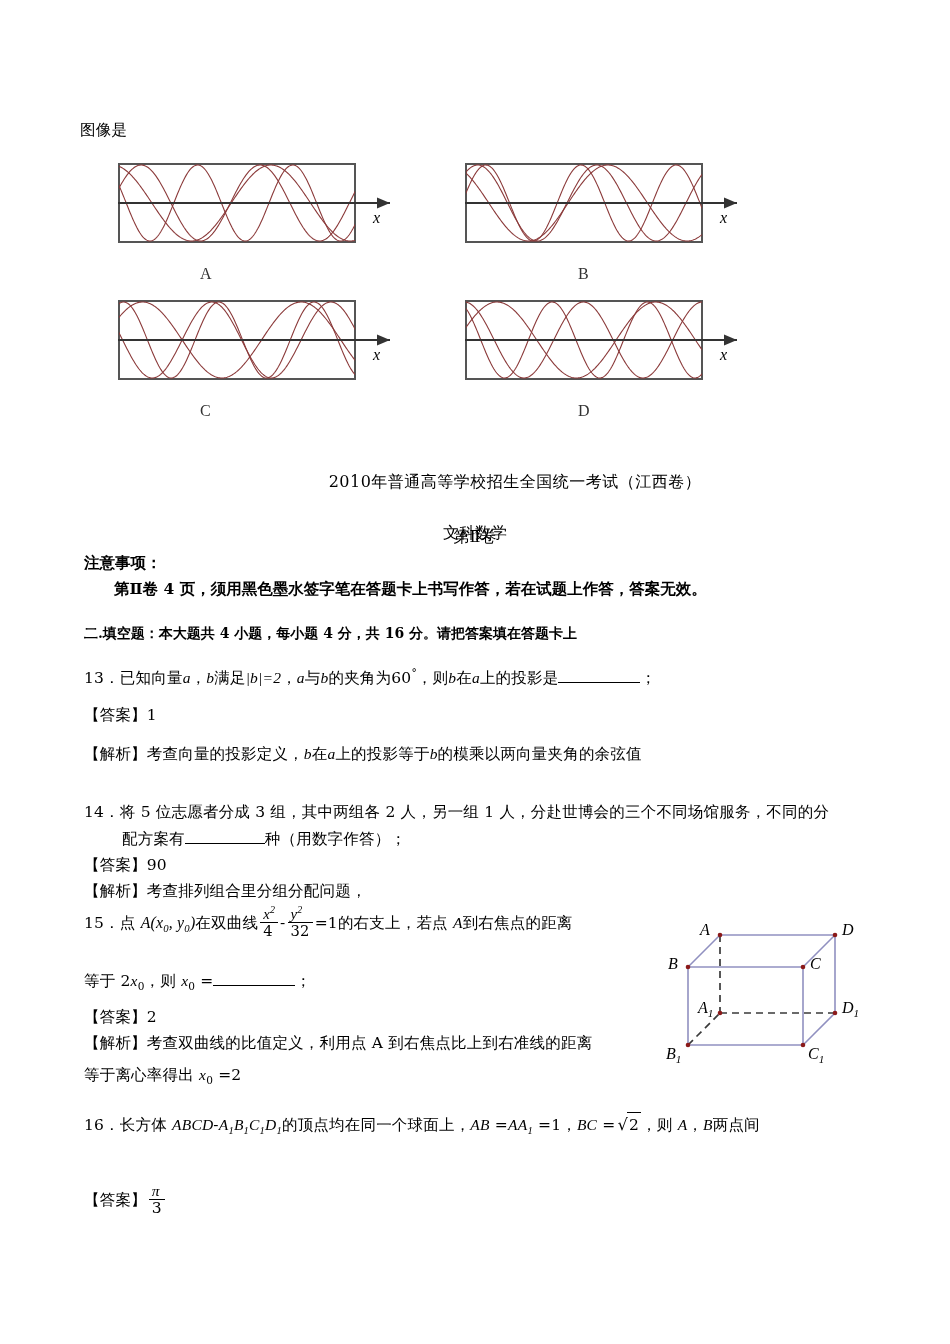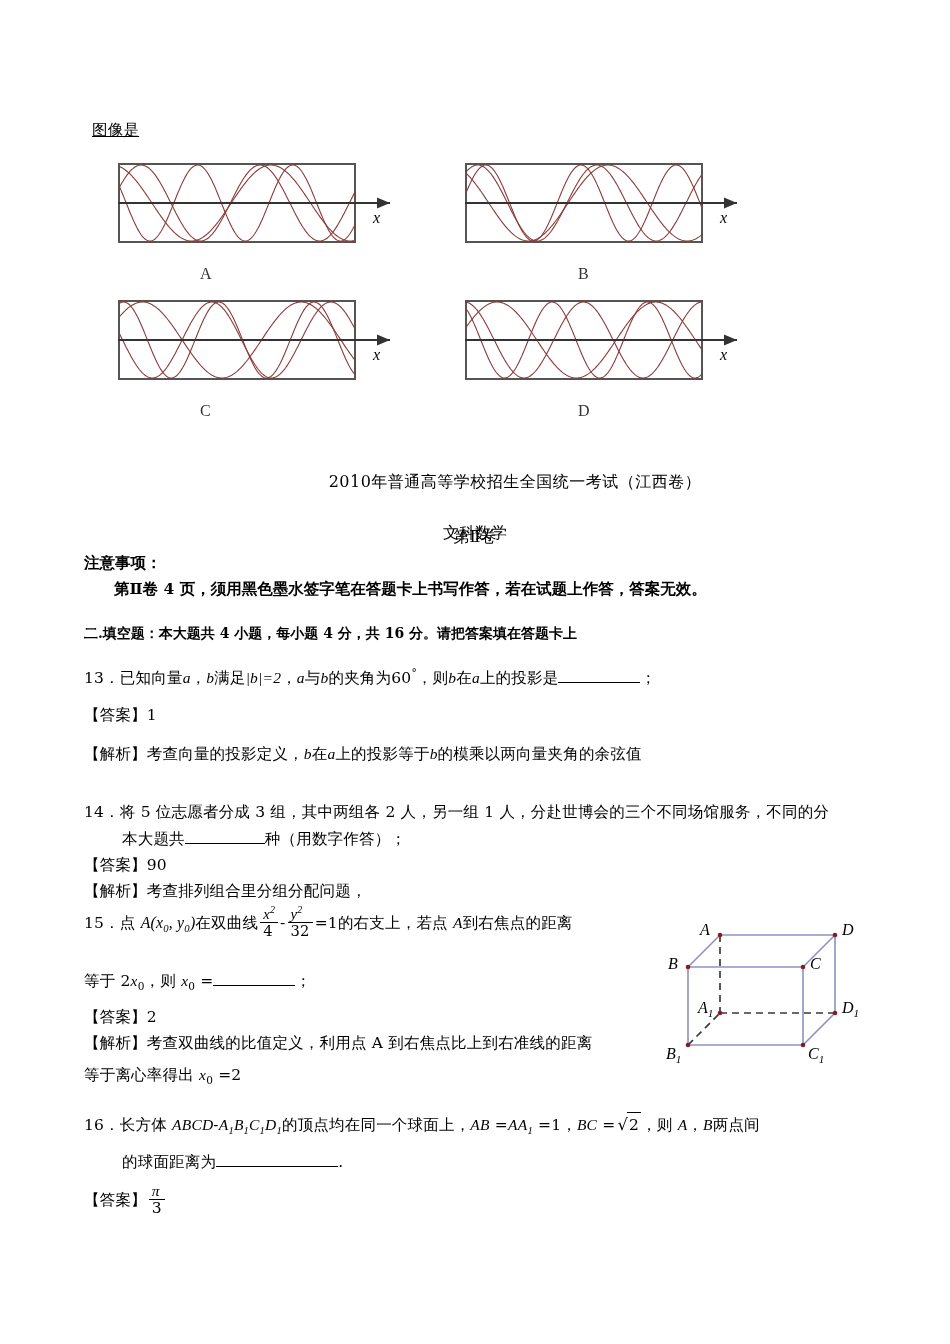--- a/index.html
+++ b/index.html
@@ -111,21 +111,21 @@
     color: #000;
     white-space: nowrap;
   }
   .vlabel .s { font-style: italic; font-size: 0.7em; vertical-align: sub; }
 </style>
 </head>
 <body>
 
 <div class="page">
 
-  <div class="abs cn body-text" style="left:92px; top:118px;text-decoration:underline;">图像是</div>
+  <div class="abs cn body-text" style="left:80px; top:118px;">图像是</div>
 
   <div class="panel" id="panel-A" style="left:118px; top:163px; width:300px; height:120px;">
     <div class="panel-box" style="left:0; top:0; width:238px; height:80px;"></div>
     <svg width="300" height="120">
         <defs>
           <clipPath id="clip-0">
             <rect x="1" y="1" width="236" height="78"></rect>
           </clipPath>
         </defs>
         <g clip-path="url(#clip-0)">
@@ -218,21 +218,21 @@
   </div>
 
   <div class="abs cn body-text" style="left:84px; top:742px; width:800px;">
     <span>【解析】</span><span>考查向量的投影定义，</span><span class="ital">b</span><span>在</span><span class="ital">a</span><span>上的投影等于</span><span class="ital">b</span><span>的模乘以两向量夹角的余弦值</span>
   </div>
 
   <div class="abs cn body-text" style="left:84px; top:800px; width:800px;">
     <span>14．</span><span>将 5 位志愿者分成 3 组，其中两组各 2 人，另一组 1 人，分赴世博会的三个不同场馆服务，不同的分</span>
   </div>
   <div class="abs cn body-text" style="left:122px; top:827px;">
-    <span>本大题共</span><span class="blank" style="width:80px;"></span><span>种（用数字作答）；</span>
+    <span>配方案有</span><span class="blank" style="width:80px;"></span><span>种（用数字作答）；</span>
   </div>
   <div class="abs cn body-text" style="left:84px; top:853px;">
     <span>【答案】</span><span>90</span>
   </div>
   <div class="abs cn body-text" style="left:84px; top:879px;">
     <span>【解析】</span><span>考查排列组合里分组分配问题，</span>
   </div>
 
   <div class="abs cn body-text" style="left:84px; top:905px; width:580px; line-height:2.1;">
     <span>15．</span><span>点</span>
@@ -297,21 +297,18 @@
     <div class="vlabel" style="left:38px; top:94px;"><span>A</span><span class="s">1</span></div>
     <div class="vlabel" style="left:182px; top:94px;"><span>D</span><span class="s">1</span></div>
     <div class="vlabel" style="left:6px;  top:140px;"><span>B</span><span class="s">1</span></div>
     <div class="vlabel" style="left:148px; top:140px;"><span>C</span><span class="s">1</span></div>
   </div>
 
   <div class="abs cn body-text" style="left:84px; top:1112px; width:800px;">
     <span>16．</span><span>长方体 </span><span class="ital">ABCD</span><span>-</span><span class="ital"><span>A</span><span class="sub">1</span><span>B</span><span class="sub">1</span><span>C</span><span class="sub">1</span><span>D</span><span class="sub">1</span></span><span>的顶点均在同一个球面上，</span><span class="ital">AB</span><span> =</span><span class="ital"><span>AA</span><span class="sub">1</span></span><span> =1</span><span>，</span><span class="ital">BC</span><span> =</span><span class="sqrt-wrap"><span class="sqrt-sym">√</span><span class="sqrt-body">2</span></span><span>，则 </span><span class="ital">A</span><span>，</span><span class="ital">B</span><span>两点间</span>
   </div>
 
-  <div class="abs cn body-text" style="left:122px; top:1150px;">
-    <span>的球面距离为</span><span class="blank" style="width:122px;"></span><span>.</span>
-  </div>
 
   <div class="abs cn body-text" style="left:84px; top:1183px;">
     <span>【答案】</span><span class="frac" style="font-size:1.0em;"><span class="num ital">π</span><span class="den">3</span></span>
   </div>
 
 </div>
 
 </body></html>

